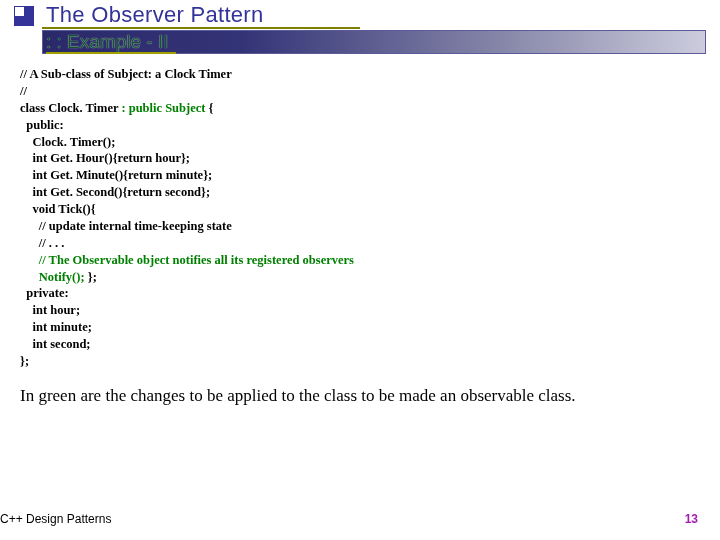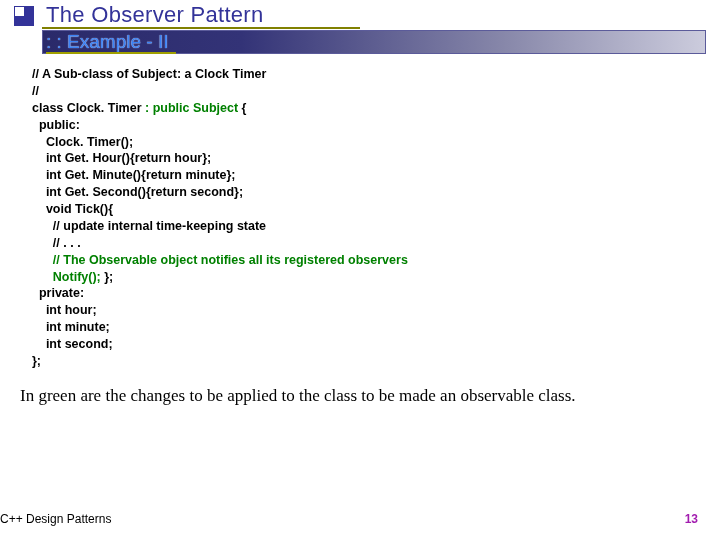--- a/index.html
+++ b/index.html
@@ -56,41 +56,41 @@
     left: 42px;
     right: 14px;
     height: 24px;
     background: linear-gradient(to right, #2a2a6a 0%, #333377 30%, #8888aa 70%, #ccccdd 100%);
     border: 1px solid #5b5b9a;
   }
   .subtitle-text {
     position: absolute;
     top: 31px;
     left: 46px;
-    color: #3b82f6;
+    color: #14532d;
     font-size: 19px;
     font-weight: normal;
     z-index: 2;
     text-shadow: 0 0 1px #fff;
   }
   .subtitle-underline {
     position: absolute;
     top: 52px;
     left: 46px;
     width: 130px;
     height: 2px;
     background: #a0a000;
     z-index: 3;
   }
   .code {
     position: absolute;
     top: 66px;
-    left: 32px;
+    left: 20px;
     right: 20px;
-    font-family: Liberation Sans, sans-serif;
+    font-family: Liberation Serif, serif;
     font-size: 12.5px;
     font-weight: bold;
     line-height: 1.35;
     white-space: pre;
     color: #000;
   }
   .green { color: #008000; }
   .explain {
     position: absolute;
     top: 386px;

